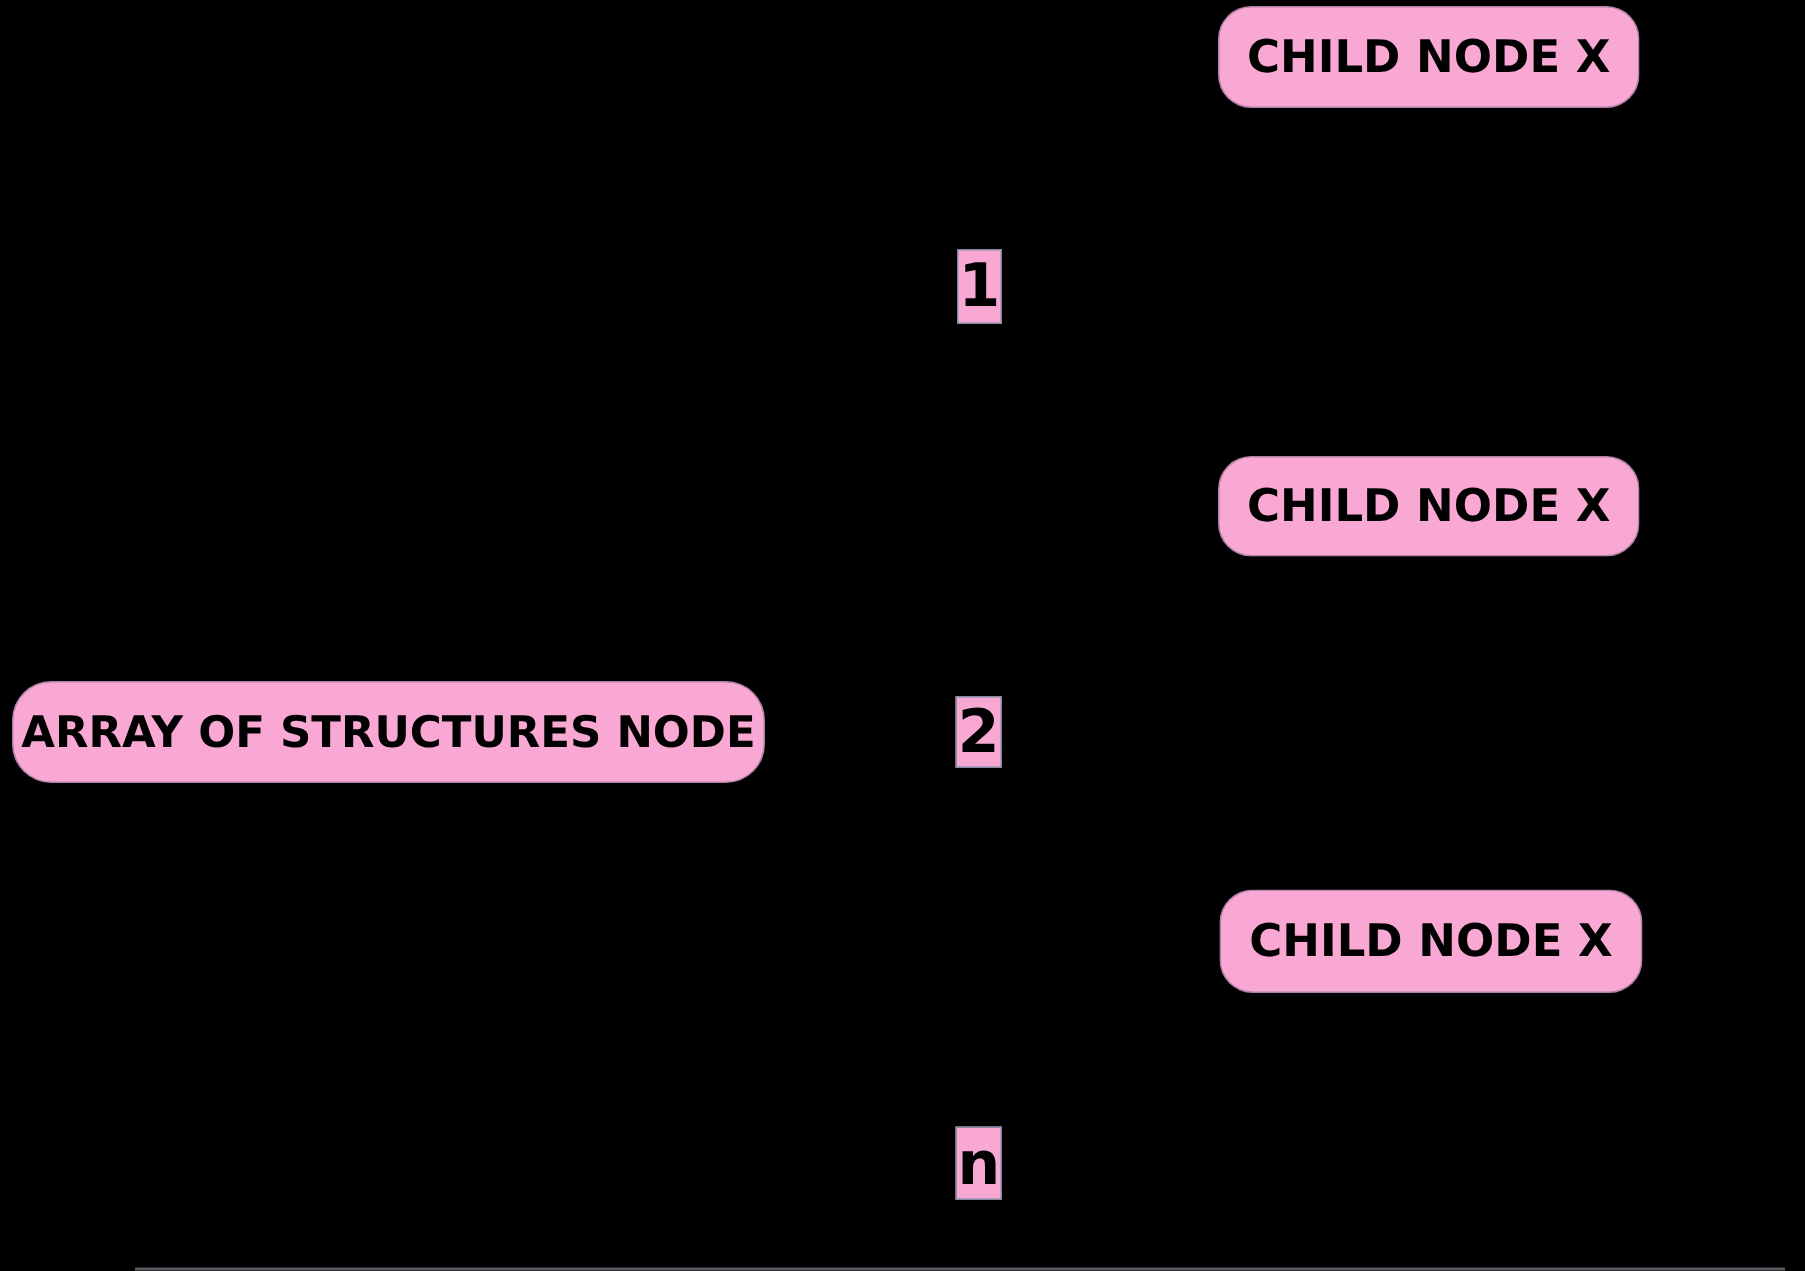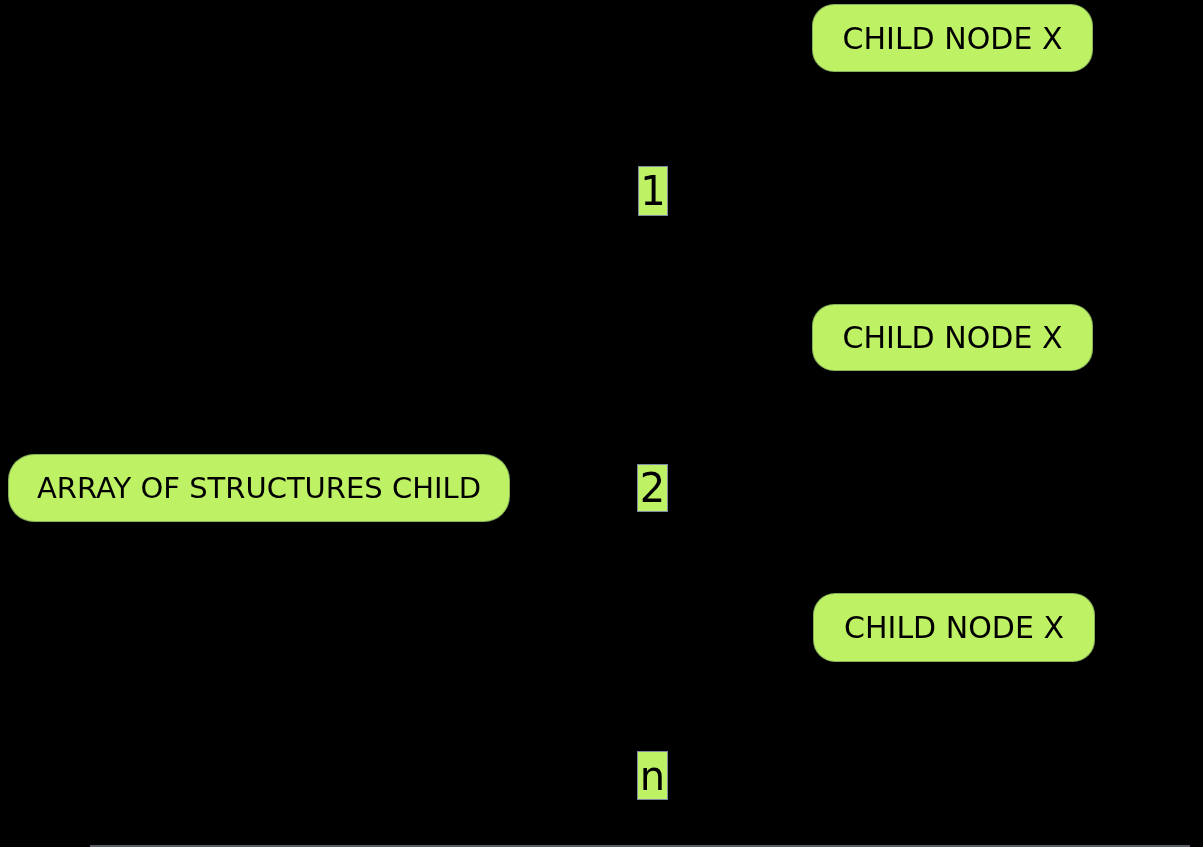--- a/index.html
+++ b/index.html
@@ -16,23 +16,23 @@
   }
   .canvas {
     position: absolute;
     left: 0; top: 0;
     width: 1203px;
     height: 847px;
     background: #000000;
   }
   .node {
     position: absolute;
-    background: #bef264;
+    background: #f9a8d4;
     color: #000000;
-    font-weight: normal;
+    font-weight: bold;
     display: flex;
     align-items: center;
     justify-content: center;
     box-sizing: border-box;
     white-space: nowrap;
     text-align: center;
   }
   .rounded-node {
     border: 1px solid rgba(40, 55, 80, 0.35);
   }
@@ -71,21 +71,21 @@
     height: 2px;
     background: rgba(217, 227, 247, 0.4);
   }
 </style>
 </head>
 <body>
 
 <div class="canvas">
 
   <div class="node rounded-node parent-node">
-    <span>ARRAY OF STRUCTURES CHILD</span>
+    <span>ARRAY OF STRUCTURES NODE</span>
   </div>
 
   <div class="node edge-label edge-label-1">
     <span>1</span>
   </div>
 
   <div class="node edge-label edge-label-2">
     <span>2</span>
   </div>
 

